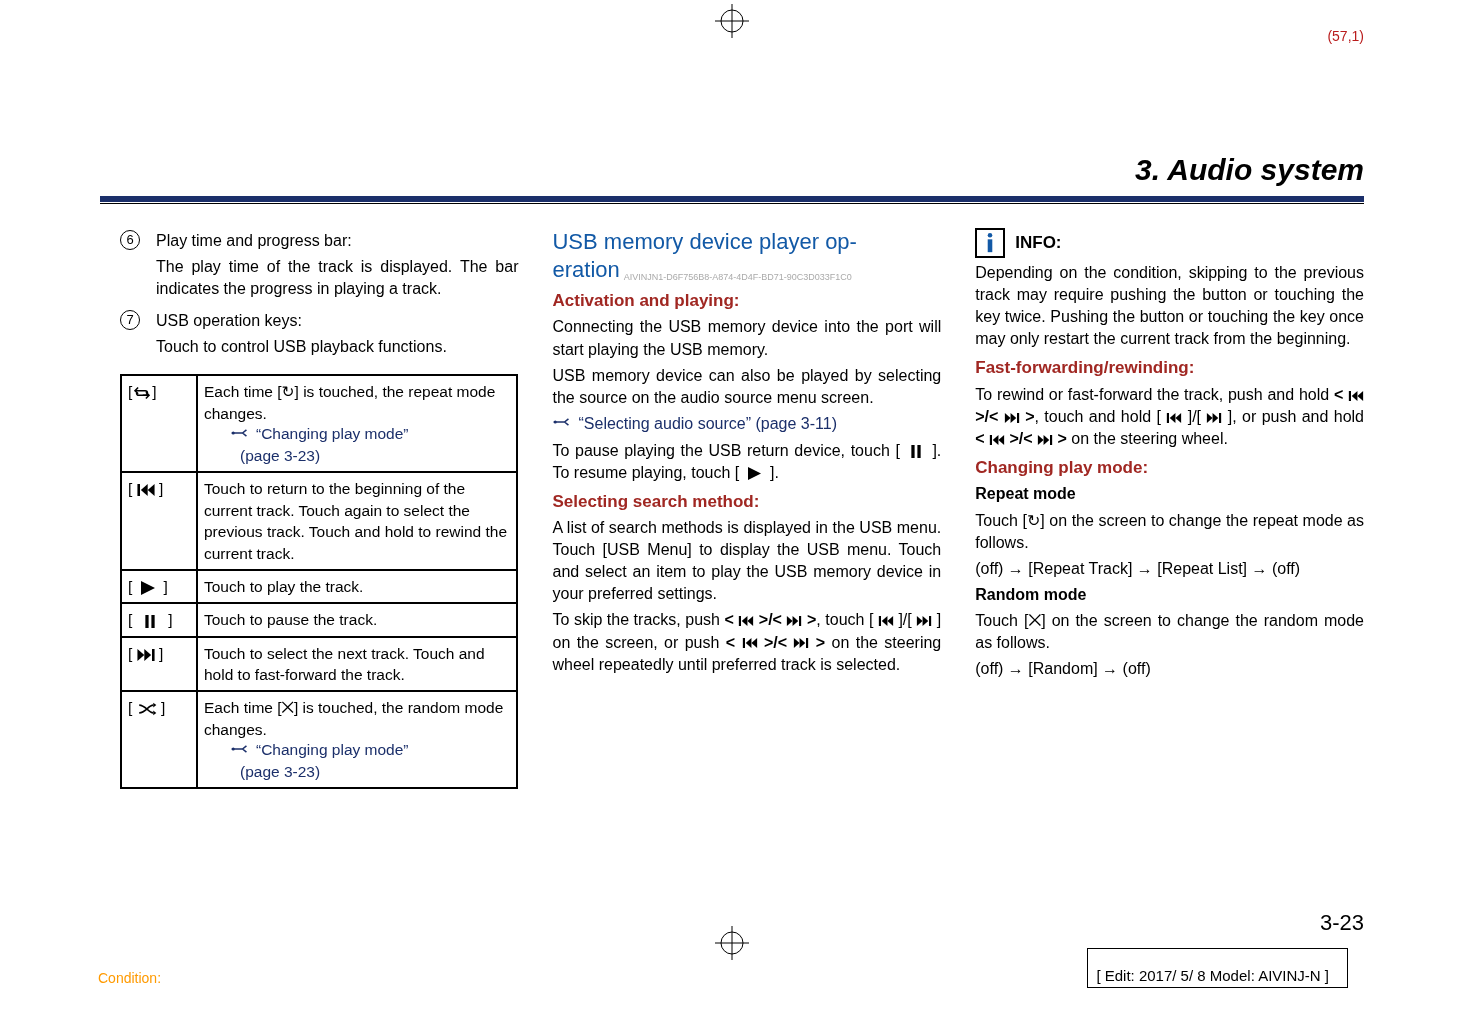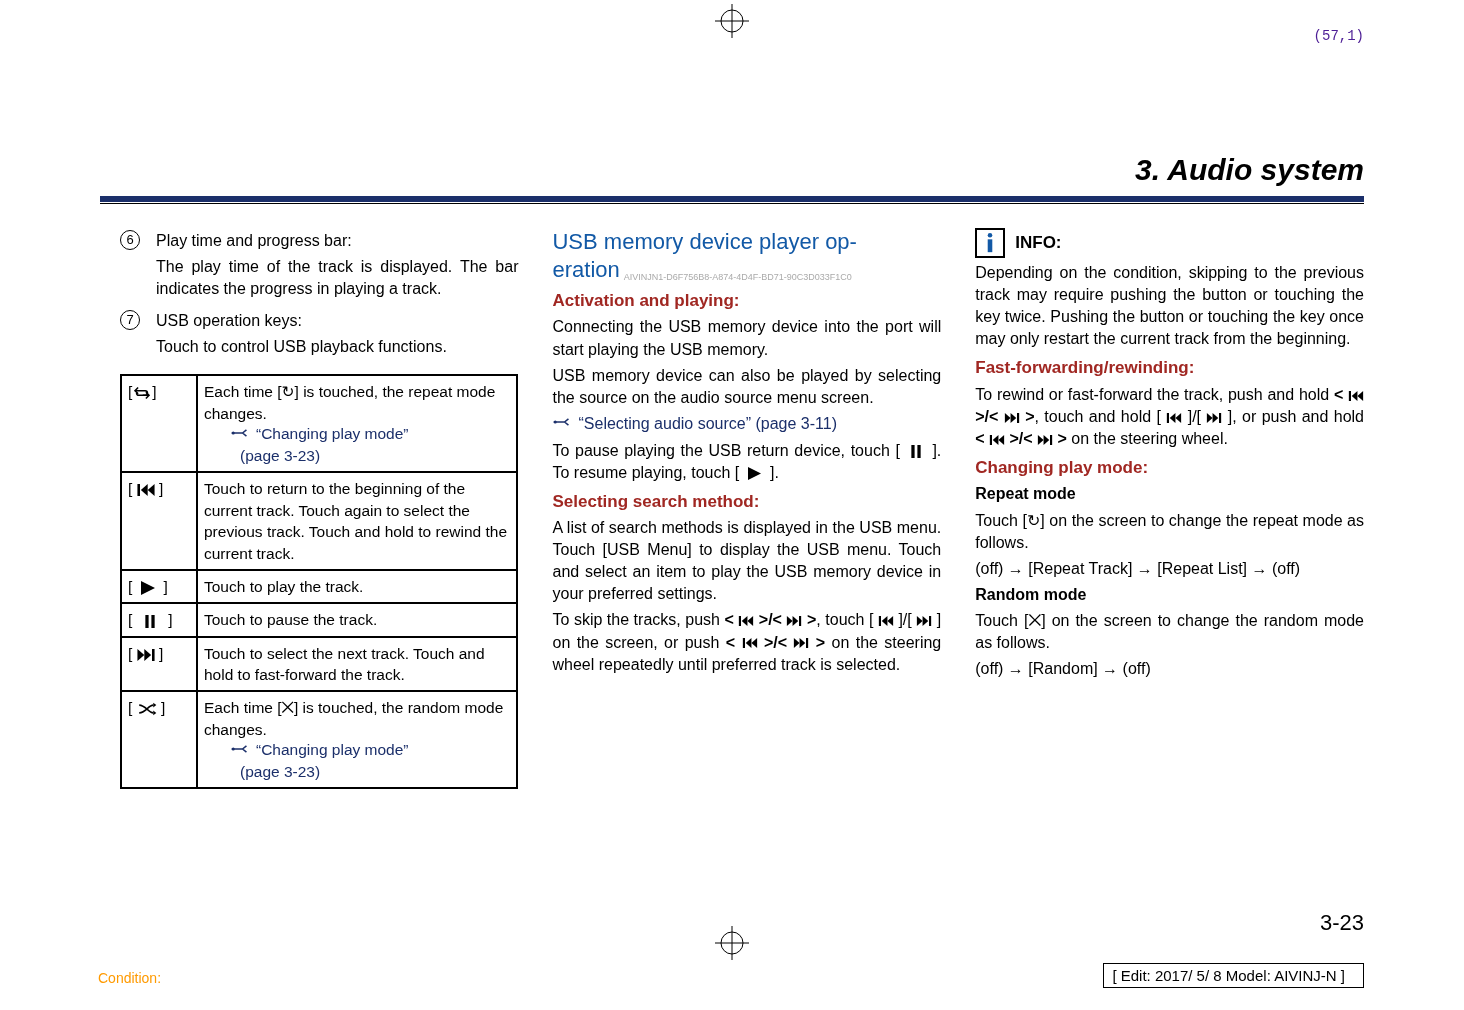--- a/index.html
+++ b/index.html
@@ -11,22 +11,21 @@
     background: #fff;
     font-family: Arial, Helvetica, sans-serif;
     color: #000;
     position: relative;
   }
   .page-note-top {
     position: absolute;
     top: 28px;
     right: 100px;
     font-size: 14px;
-    color: #4c1d95;
-    font-family: Liberation Mono, monospace;
+    color: #b91c1c;
   }
 
   .crop-sym {
     position: absolute;
     width: 34px;
     height: 34px;
     left: 50%;
     transform: translateX(-50%);
   }
   .crop-sym svg { width: 34px; height: 34px; }
@@ -174,24 +173,24 @@
 
   .footer-cond {
     position: absolute;
     left: 98px;
     bottom: 24px;
     font-size: 14px;
     color: #ff9a00;
   }
   .footer-edit {
     position: absolute;
-    right: 100px;
+    right: 116px;
     bottom: 22px;
     border: 1.5px solid #000;
-    padding: 3px 18px 3px 8px;
+    padding: 18px 18px 3px 8px;
     font-size: 15px;
   }
 </style>
 </head>
 <body>
 
 <div class="page-note-top">(57,1)</div>
 
 <div class="crop-sym" style="top:4px;">
   <svg viewBox="0 0 34 34">

